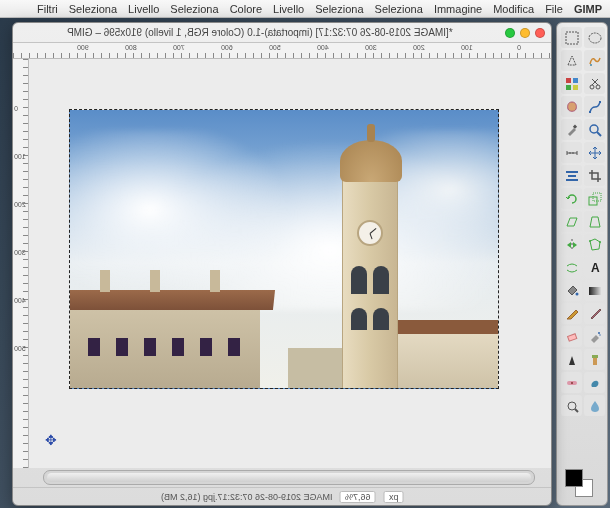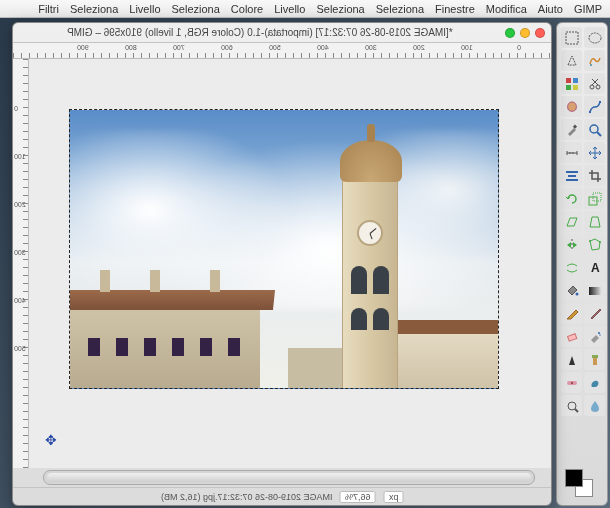--- a/index.html
+++ b/index.html
@@ -1,20 +1,20 @@
 <!DOCTYPE html>
 <html><head>
   <meta charset="utf-8">
   <style>
     * { margin: 0; padding: 0; box-sizing: border-box; font-family: -apple-system, "Lucida Grande", sans-serif; }
     body { width: 610px; height: 508px; background: linear-gradient(135deg,#2a3a4a,#5a6a7a); overflow: hidden; position: relative; }
 
     .menubar { position: absolute; top: 0; right: 0; left: 0; height: 18px; background: linear-gradient(#f8f8f8,#e8e8e8); display: flex; flex-direction: row-reverse; align-items: center; padding: 0 8px; gap: 11px; font-size: 11px; color: #333; border-bottom: 1px solid #bbb; }
     .menubar span { cursor: default; }
-    .menubar .app-name { font-weight: normal; }
+    .menubar .app-name { font-weight: bold; }
 
     .toolbox { position: absolute; top: 22px; right: 2px; width: 52px; height: 484px; background: linear-gradient(#ededed,#d9d9d9); border: 1px solid #999; border-radius: 6px; display: flex; flex-direction: column; }
     .tool-grid { display: grid; grid-template-columns: 1fr 1fr; gap: 2px; padding: 4px; }
     .tool { width: 21px; height: 21px; display: flex; align-items: center; justify-content: center; border-radius: 3px; font-size: 13px; color: #444; background: #e3e3e3; }
     .tool svg { display: block; }
     .swatches { margin-top: auto; padding: 6px; position: relative; height: 40px; }
     .sw-fg { position: absolute; width: 18px; height: 18px; background: #000; border: 1px solid #888; left: 8px; top: 4px; z-index: 2; }
     .sw-bg { position: absolute; width: 18px; height: 18px; background: #fff; border: 1px solid #888; left: 18px; top: 14px; }
 
     .canvas-window { position: absolute; top: 22px; left: 12px; width: 540px; height: 484px; background: linear-gradient(#efefef,#dcdcdc); border: 1px solid #888; border-radius: 6px; box-shadow: 0 4px 16px rgba(0,0,0,.35); display: flex; flex-direction: column; }
@@ -63,23 +63,23 @@
     .status .flip { transform: scaleX(-1); }
     .zoom-box { border: 1px solid #bbb; background: #fff; padding: 0 4px; border-radius: 2px; }
 
     .move-cursor { position: absolute; left: 16px; bottom: 20px; font-size: 14px; color: #2a4aa8; }
   </style>
 </head>
 <body>
 
 <div class="menubar">
   <span class="app-name">GIMP</span>
-  <span>Aiuto</span>
+  <span>File</span>
   <span>Modifica</span>
-  <span>Finestre</span>
+  <span>Immagine</span>
   <span>Seleziona</span>
   <span>Seleziona</span>
   <span>Livello</span>
   <span>Colore</span>
   <span>Seleziona</span>
   <span>Livello</span>
   <span>Seleziona</span>
   <span>Filtri</span>
 </div>
 

